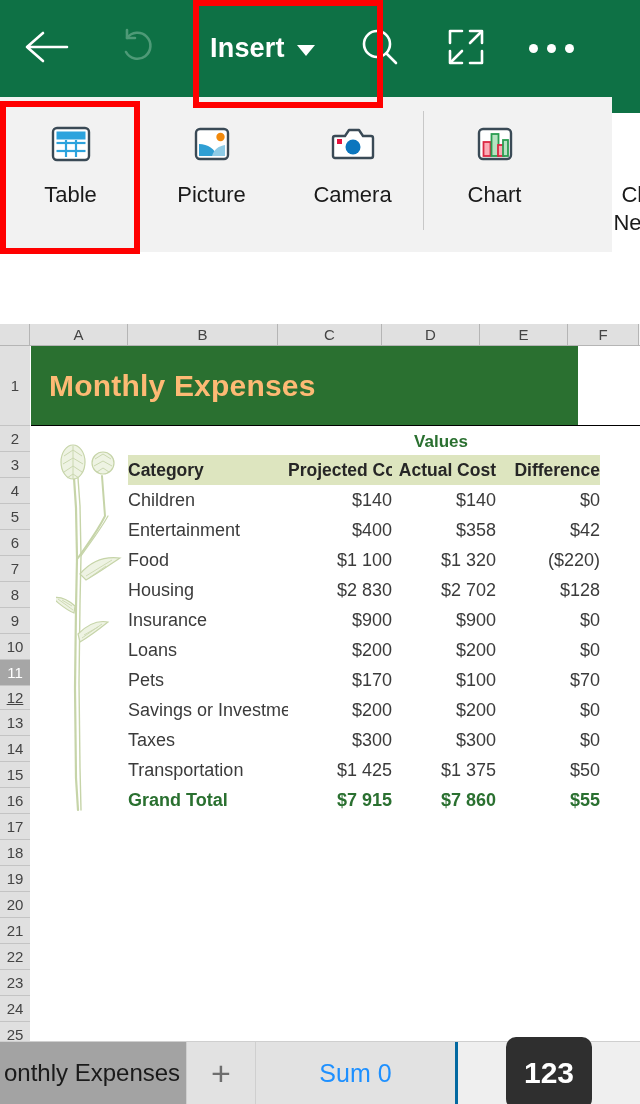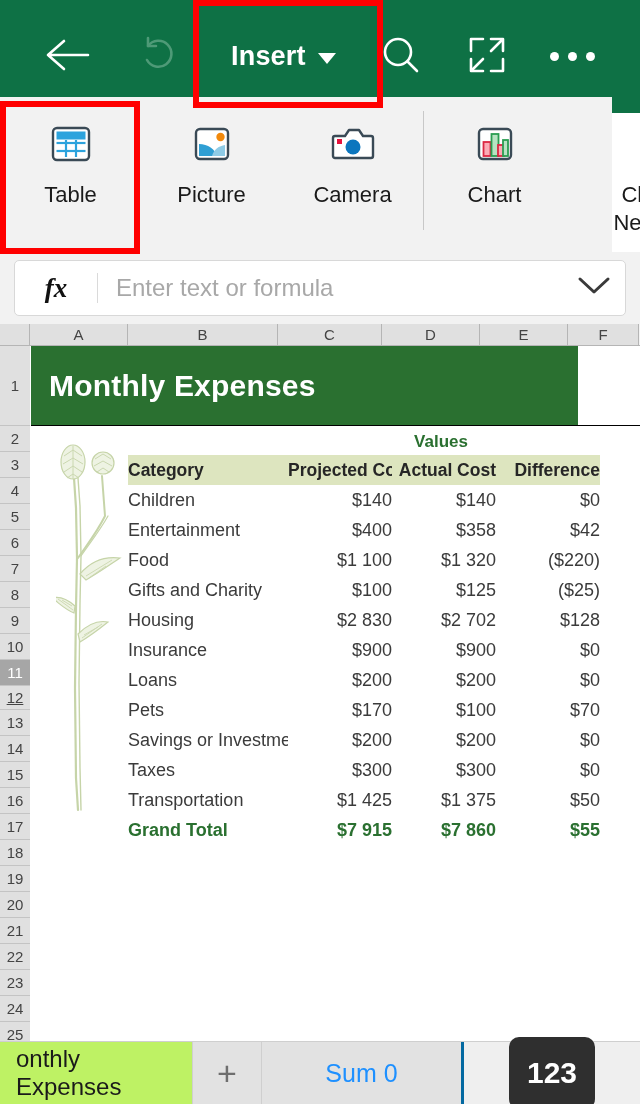--- a/index.html
+++ b/index.html
@@ -9,21 +9,21 @@
     background: #ffffff;
     overflow: hidden;
   }
   #app { position: relative; width: 640px; height: 1104px; }
 
   
   .toolbar {
     position: absolute; left: 0; top: 0;
     width: 640px; height: 113px;
     background: #0e7145;
-    display: flex; align-items: center; padding-left: 21px;
+    display: flex; align-items: flex-start;
   }
   .tb-btn {
     display: flex; align-items: center; justify-content: center;
     height: 97px;
   }
   .tb-back  { width: 92px; }
   .tb-undo  { width: 92px; }
   .tb-insert {
     flex: 0 0 auto;
     margin-left: 4px;
@@ -149,21 +149,21 @@
   }
   
   .title-banner {
     position: absolute; left: 0; top: 0;
     width: 547px; height: 80px;
     background: #2a7030;
     display: flex; align-items: center;
     border-bottom: 1px solid #000;
   }
   .title-banner .t {
-    color: #ffffff; font-size: 30px; font-weight: bold;
+    color: #fdba74; font-size: 30px; font-weight: bold;
     padding-left: 18px; letter-spacing: .2px;
   }
   .row1-rule {
     position: absolute; left: 547px; top: 79px; width: 62px; height: 1px;
     background: #000;
   }
 
   
   .plant {
     position: absolute; left: 25px; top: 92px;
@@ -198,23 +198,23 @@
   
   .bottom {
     position: absolute; left: 0; top: 1041px;
     width: 640px; height: 63px;
     background: #efefef;
     display: flex; align-items: stretch;
     border-top: 1px solid #cfcfcf;
   }
   .sheet-tab {
     flex: 1; display: flex; align-items: center;
-    padding-left: 16px;
+    padding-left: 4px;
     font-size: 24px; color: #1a1a1a;
-    background: #bef264;
+    background: #a3a3a3;
   }
   .add-sheet {
     width: 70px; flex: 0 0 70px;
     background: #e2e2e2;
     border-left: 1px solid #cfcfcf; border-right: 1px solid #cfcfcf;
     display: flex; align-items: center; justify-content: center;
     font-size: 34px; color: #6e6e6e;
   }
   .sum-box {
     width: 202px; flex: 0 0 202px;
@@ -346,34 +346,20 @@
       <span class="rib-label">Chart</span>
     </div>
 
     <div class="rib-item">
       <span class="rib-icon"></span>
       <span class="rib-label" style="white-space:pre-line;">Ch
 New</span>
     </div>
   </div>
 
-  <div class="formula-wrap">
-    <div class="formula-bar">
-      <div class="fx">fx</div>
-      <div class="fx-div"></div>
-      <input class="formula-input" type="text" placeholder="Enter text or formula" style="">
-      <div class="chev">
-        <span>
-          <svg width="34" height="22" viewBox="0 0 34 22">
-              <path d="M3 4 L17 17 L31 4" fill="none" stroke="#3a3a3a" stroke-width="3" stroke-linecap="round" stroke-linejoin="round"></path>
-            </svg>
-        </span>
-      </div>
-    </div>
-  </div>
 
   <div class="col-head">
     <div class="corner-cell"></div>
     <div id="colcells" style="display:flex;flex:1;">
         <div class="col-cell" style="width: 98px; flex: 0 0 98px;">A</div>
         <div class="col-cell" style="width: 150px; flex: 0 0 150px;">B</div>
         <div class="col-cell" style="width: 104px; flex: 0 0 104px;">C</div>
         <div class="col-cell" style="width: 98px; flex: 0 0 98px;">D</div>
         <div class="col-cell" style="width: 88px; flex: 0 0 88px;">E</div>
         <div class="col-cell" style="width: 71px; flex: 0 0 71px;">F</div>
@@ -483,26 +469,20 @@
                 <td class="c-num">$358</td>
                 <td class="c-num">$42</td>
               </tr>
               <tr>
                 <td class="c-cat">Food</td>
                 <td class="c-num">$1 100</td>
                 <td class="c-num">$1 320</td>
                 <td class="c-num">($220)</td>
               </tr>
               <tr>
-                <td class="c-cat">Gifts and Charity</td>
-                <td class="c-num">$100</td>
-                <td class="c-num">$125</td>
-                <td class="c-num">($25)</td>
-              </tr>
-              <tr>
                 <td class="c-cat">Housing</td>
                 <td class="c-num">$2 830</td>
                 <td class="c-num">$2 702</td>
                 <td class="c-num">$128</td>
               </tr>
               <tr>
                 <td class="c-cat">Insurance</td>
                 <td class="c-num">$900</td>
                 <td class="c-num">$900</td>
                 <td class="c-num">$0</td>

